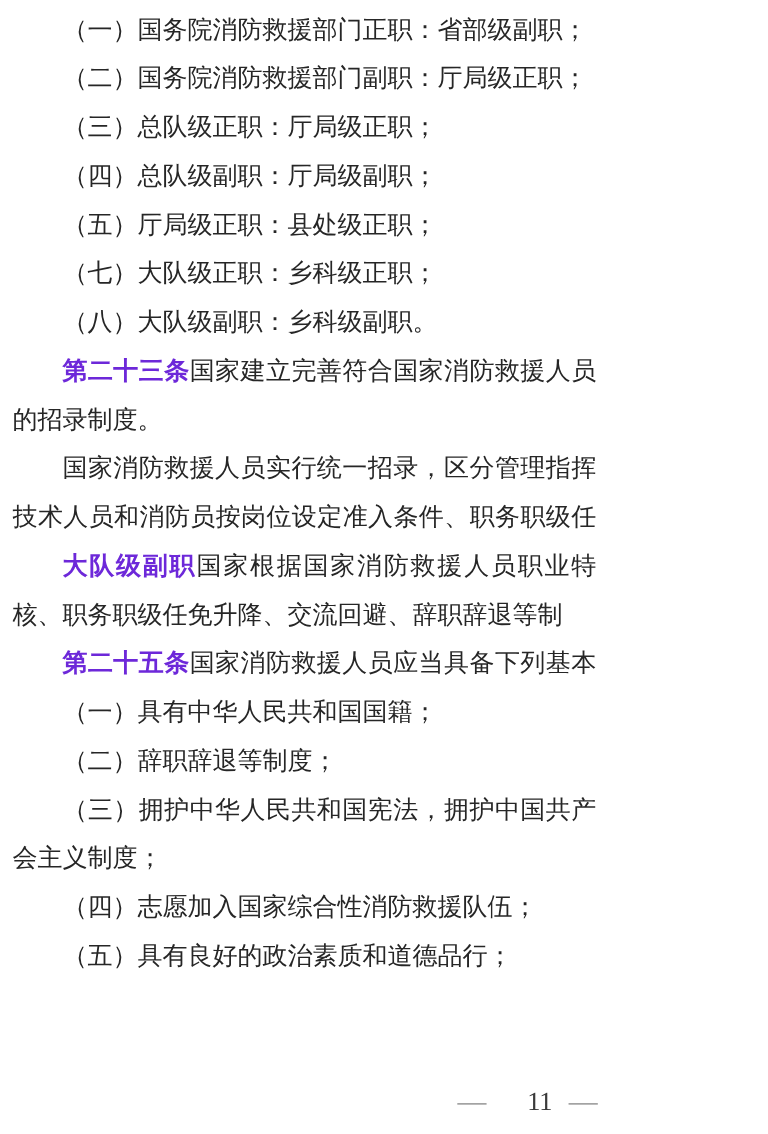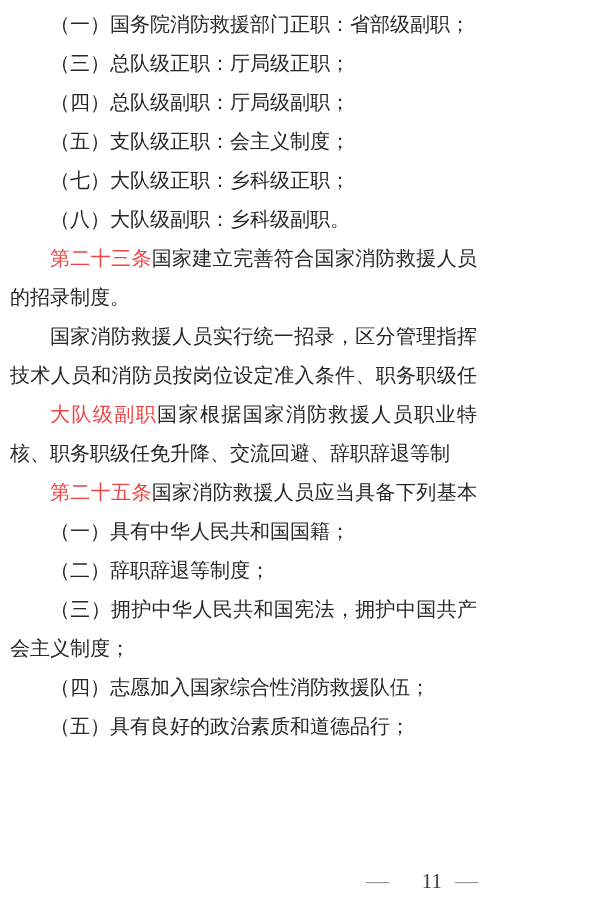--- a/index.html
+++ b/index.html
@@ -35,22 +35,22 @@
   .line.indent {
     text-indent: 40px;
   }
   .line.fill {
     text-align: justify;
     text-align-last: justify;
     text-justify: inter-character;
   }
   .head {
     font-family: "Liberation Sans", sans-serif;
-    font-weight: 400;
-    color: #ef4444;
+    font-weight: 700;
+    color: #6d28d9;
     letter-spacing: 0px;
   }
   .footer {
     position: absolute;
     top: 868px;
     right: 21px;
     display: flex;
     align-items: center;
     gap: 14px;
     font-size: 21px;
@@ -66,23 +66,24 @@
   }
 </style>
 </head>
 <body>
 
 <div class="page">
 
   <div class="content">
 
   <div class="line indent">（一）国务院消防救援部门正职：省部级副职；</div>
+      <div class="line indent">（二）国务院消防救援部门副职：厅局级正职；</div>
       <div class="line indent">（三）总队级正职：厅局级正职；</div>
       <div class="line indent">（四）总队级副职：厅局级副职；</div>
-      <div class="line indent">（五）支队级正职：会主义制度；</div>
+      <div class="line indent">（五）厅局级正职：县处级正职；</div>
       <div class="line indent">（七）大队级正职：乡科级正职；</div>
       <div class="line indent">（八）大队级副职：乡科级副职。</div>
       <div class="line indent fill"><span class="head">第二十三条</span>国家建立完善符合国家消防救援人员职业特点</div>
       <div class="line">的招录制度。</div>
       <div class="line indent fill">国家消防救援人员实行统一招录，区分管理指挥人员、专业</div>
       <div class="line fill">技术人员和消防员按岗位设定准入条件、职务职级任免升降，坚持</div>
       <div class="line indent fill"><span class="head">大队级副职</span>国家根据国家消防救援人员职业特点，建立考</div>
       <div class="line">核、职务职级任免升降、交流回避、辞职辞退等制度。</div>
       <div class="line indent fill"><span class="head">第二十五条</span>国家消防救援人员应当具备下列基本条件：</div>
       <div class="line indent">（一）具有中华人民共和国国籍；</div>

